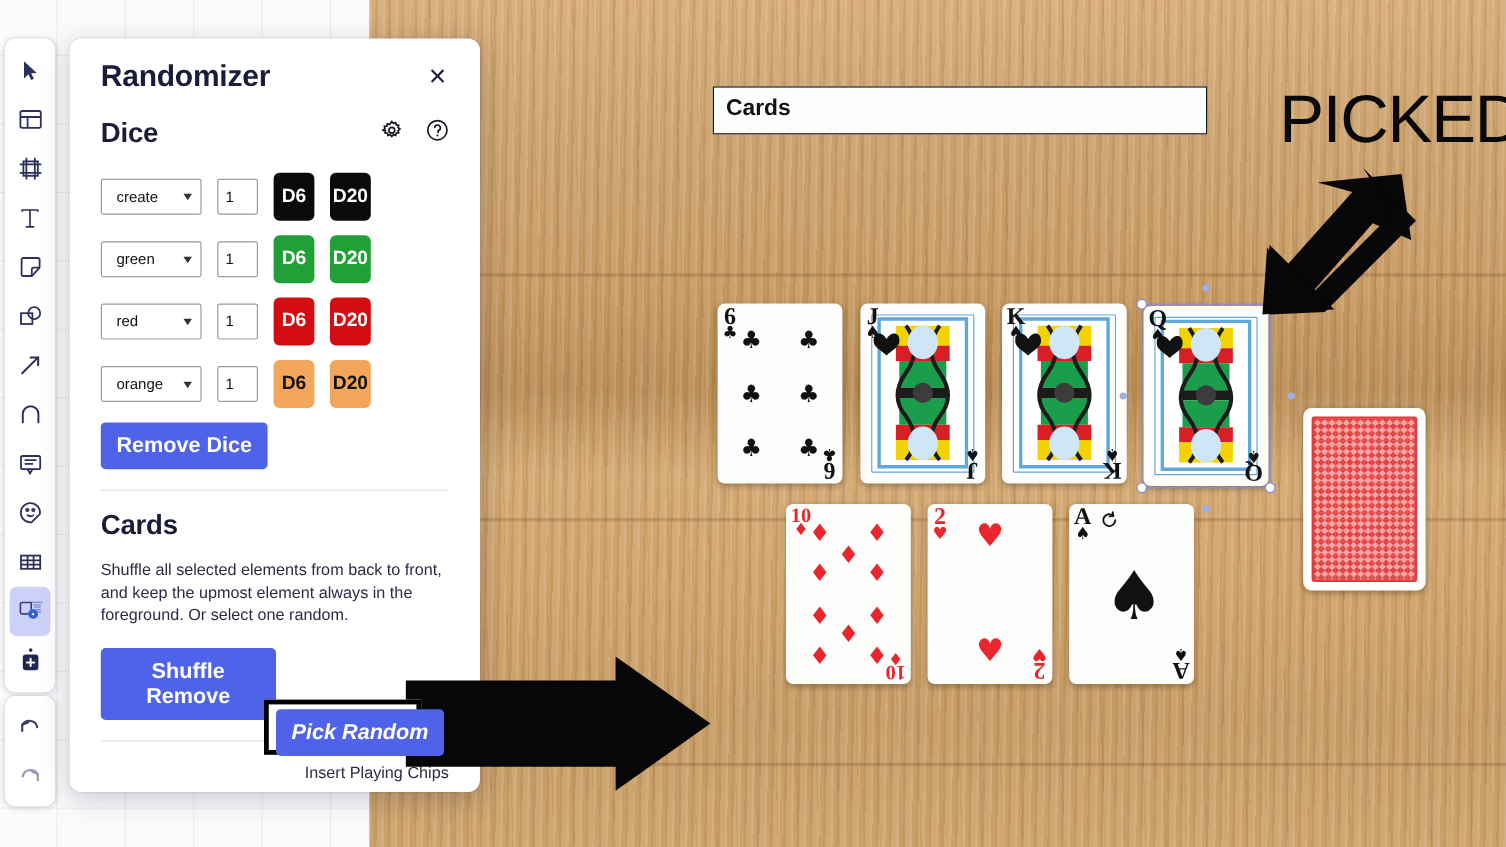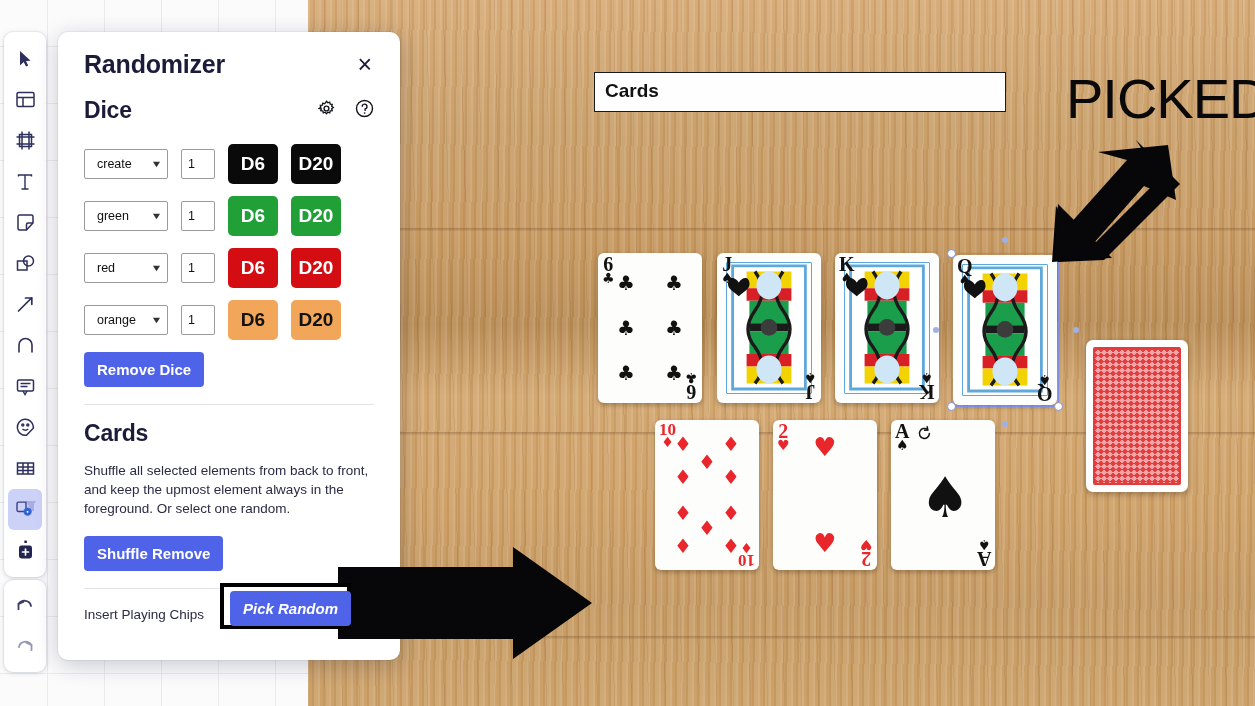--- a/index.html
+++ b/index.html
@@ -101,34 +101,34 @@
     display: flex; align-items: center; justify-content: space-between;
     padding: 0 6px 0 12px; cursor: pointer;
   }
   .sel .chev { font-size: 9px; color: #333; transform: scaleX(1.35); }
   .num {
     width: 34px; height: 30px; border: 1px solid #9a9a9a; background: #fff;
     border-radius: 2px; font-size: 12.5px; color: #111;
     display: flex; align-items: center; padding-left: 6px;
   }
   .die {
-    width: 50px; height: 40px; border-radius: 5px;
+    width: 34px; height: 40px; border-radius: 5px;
     display: flex; align-items: center; justify-content: center;
-    font-size: 19px; font-weight: bold; cursor: pointer;
+    font-size: 16px; font-weight: bold; cursor: pointer;
   }
   .btn {
     background: #4f63e8; color: #fff; border: none; border-radius: 4px;
-    font-size: 15px; font-weight: bold; padding: 9px 13px; cursor: pointer;
+    font-size: 18px; font-weight: bold; padding: 9px 13px; cursor: pointer;
     font-family: "Liberation Sans", sans-serif;
   }
   .divider { height: 1px; background: #e3e3ea; margin: 17px 0 15px 0; }
   .body-text { font-size: 13.5px; color: #2b2b44; line-height: 1.42; margin-bottom: 18px; }
   .btn-row { display: flex; align-items: center; gap: 18px; }
   .cut-text {
-    font-size: 13.5px; color: #2b2b44; text-align: left;
+    font-size: 13.5px; color: #2b2b44; text-align: right;
     margin-top: 18px;
   }
 
   
   .hl-box {
     position: absolute; left: 220px; top: 583px; width: 131px; height: 46px;
     border: 4px solid #000; background: #fff; z-index: 6;
   }
   .hl-btn {
     position: absolute; left: 230px; top: 591px; z-index: 7; font-style: italic;

